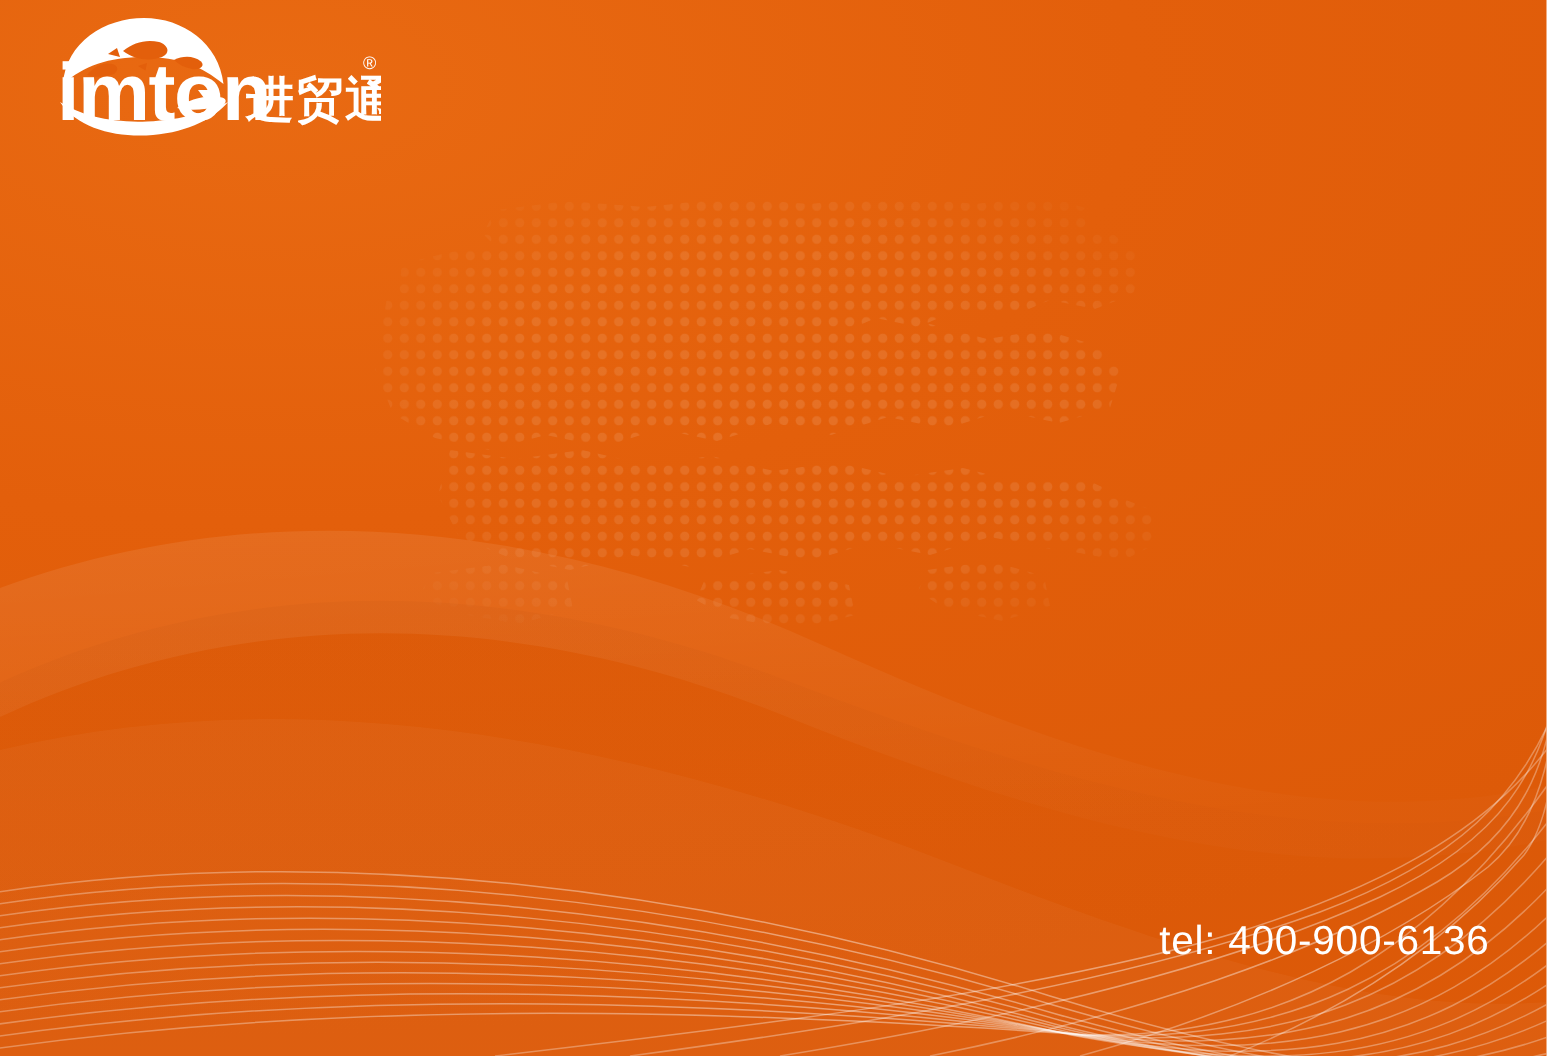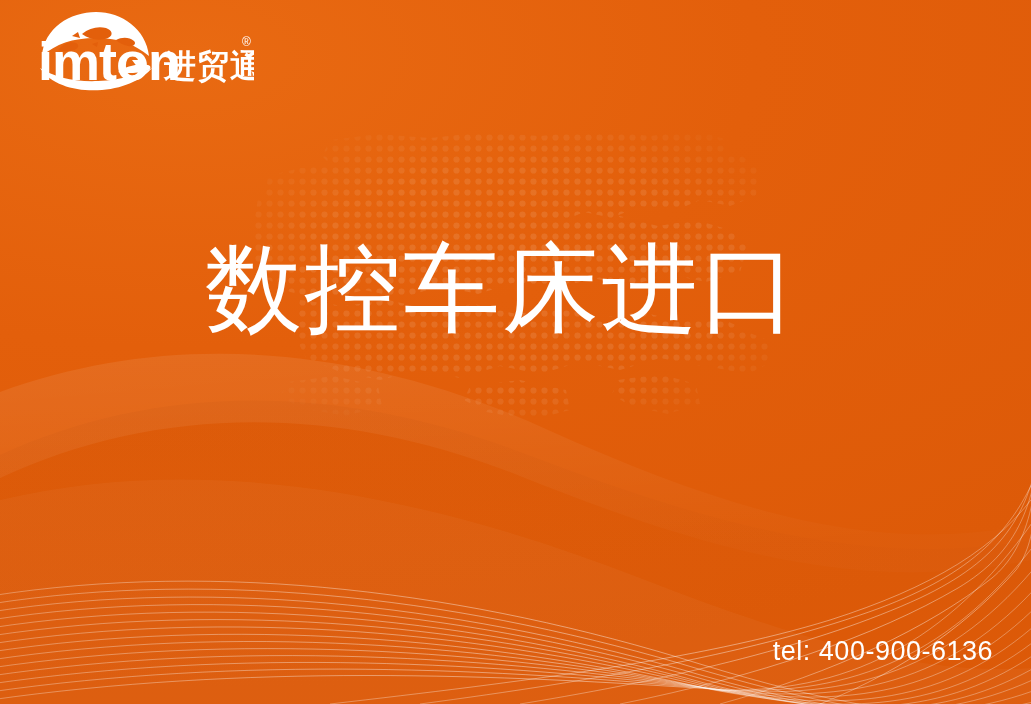--- a/index.html
+++ b/index.html
@@ -49,21 +49,21 @@
     line-height: 122px;
     letter-spacing: 2px;
     font-weight: 400;
     white-space: nowrap;
   }
   .headline .line { display: block; }
   
   .phone {
     position: absolute;
     left: 0;
-    top: 636px;
+    top: 612px;
     width: 993px;
     text-align: right;
     color: #ffffff;
     font-size: 27px;
     letter-spacing: 0.5px;
     white-space: nowrap;
   }
 </style>
 </head>
 <body>
@@ -190,18 +190,17 @@
       <g fill="#ffffff">
         <text x="130" y="67" font-family="Liberation Sans, DejaVu Sans, sans-serif" font-size="32" font-weight="700" letter-spacing="1">进贸通</text>
       </g>
       <g fill="#ffffff">
         <text x="208" y="36" font-family="Liberation Sans, sans-serif" font-size="12">®</text>
       </g>
     </svg>
   </div>
 
   <div class="headline">
-    <span class="line">数控车床进口</span>
   </div>
 
   <div class="phone">tel: 400-900-6136</div>
 
 </div>
 
 </body></html>

